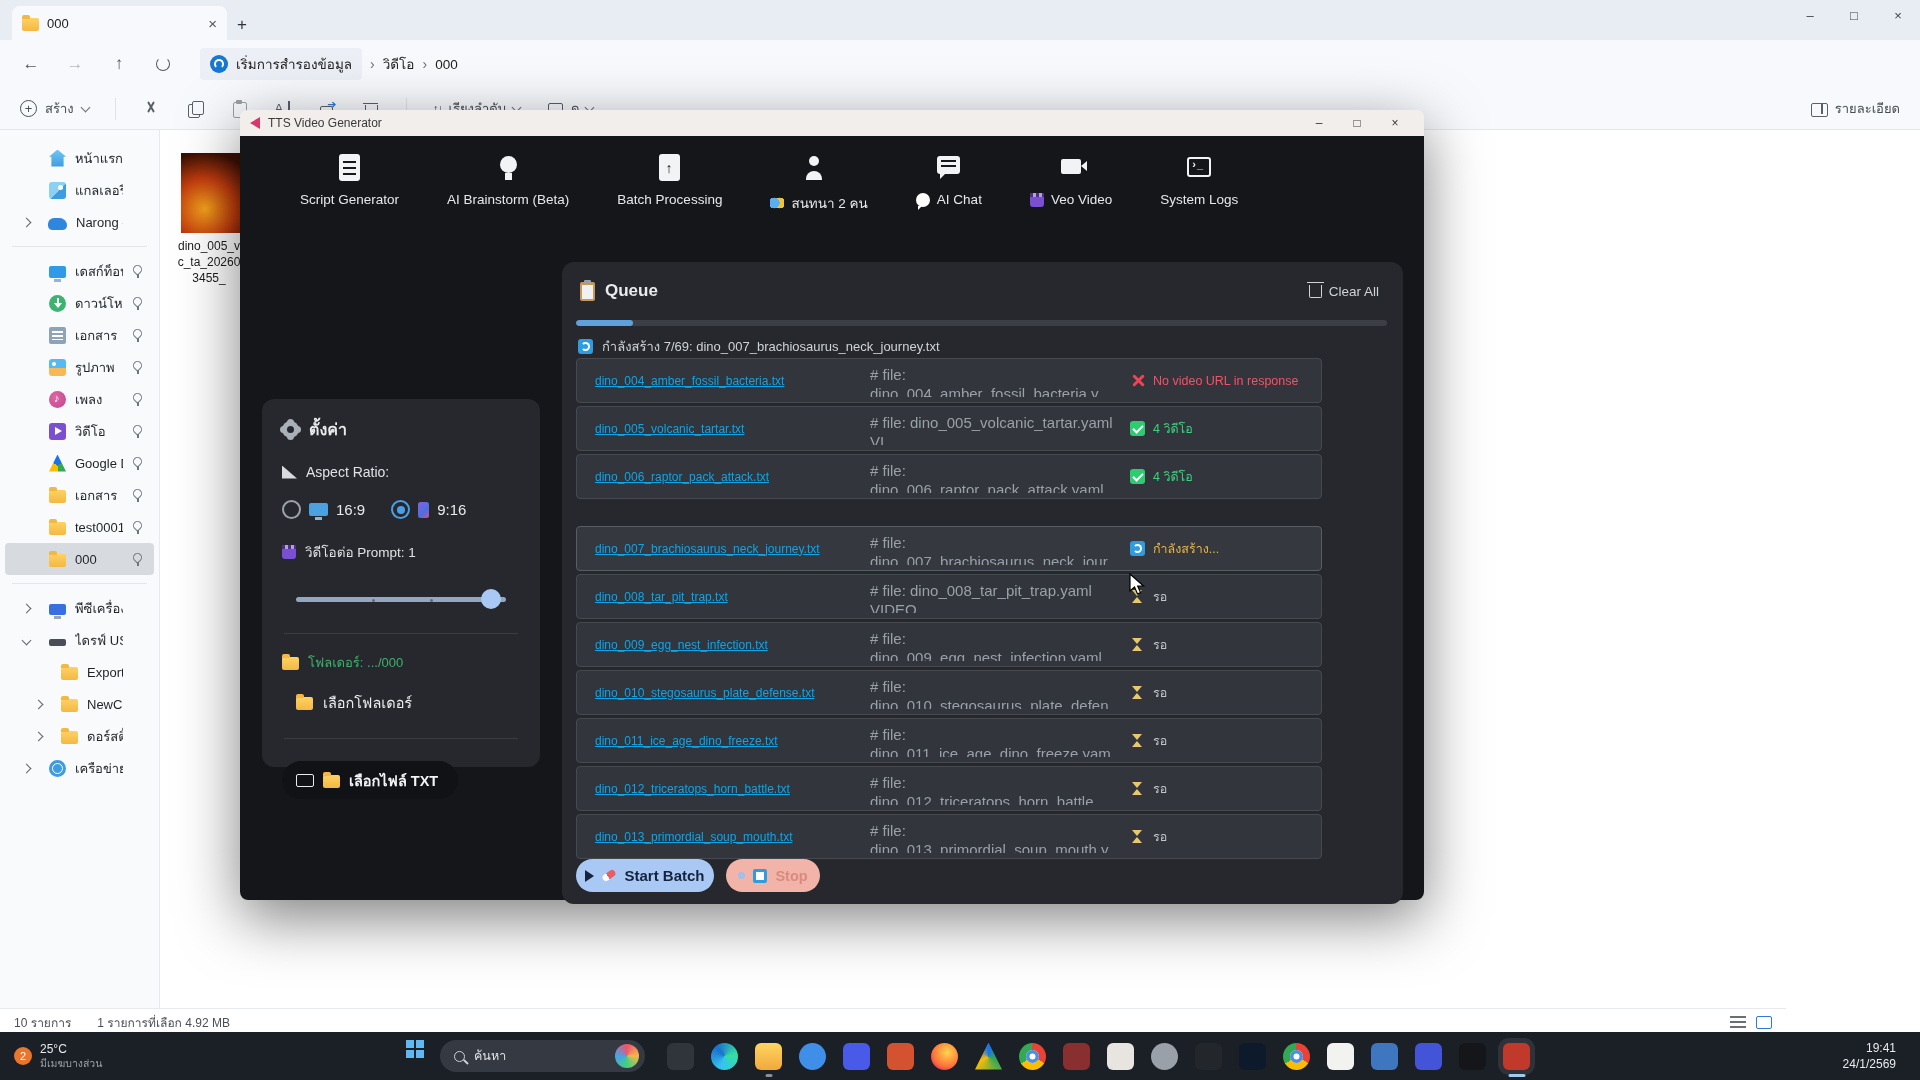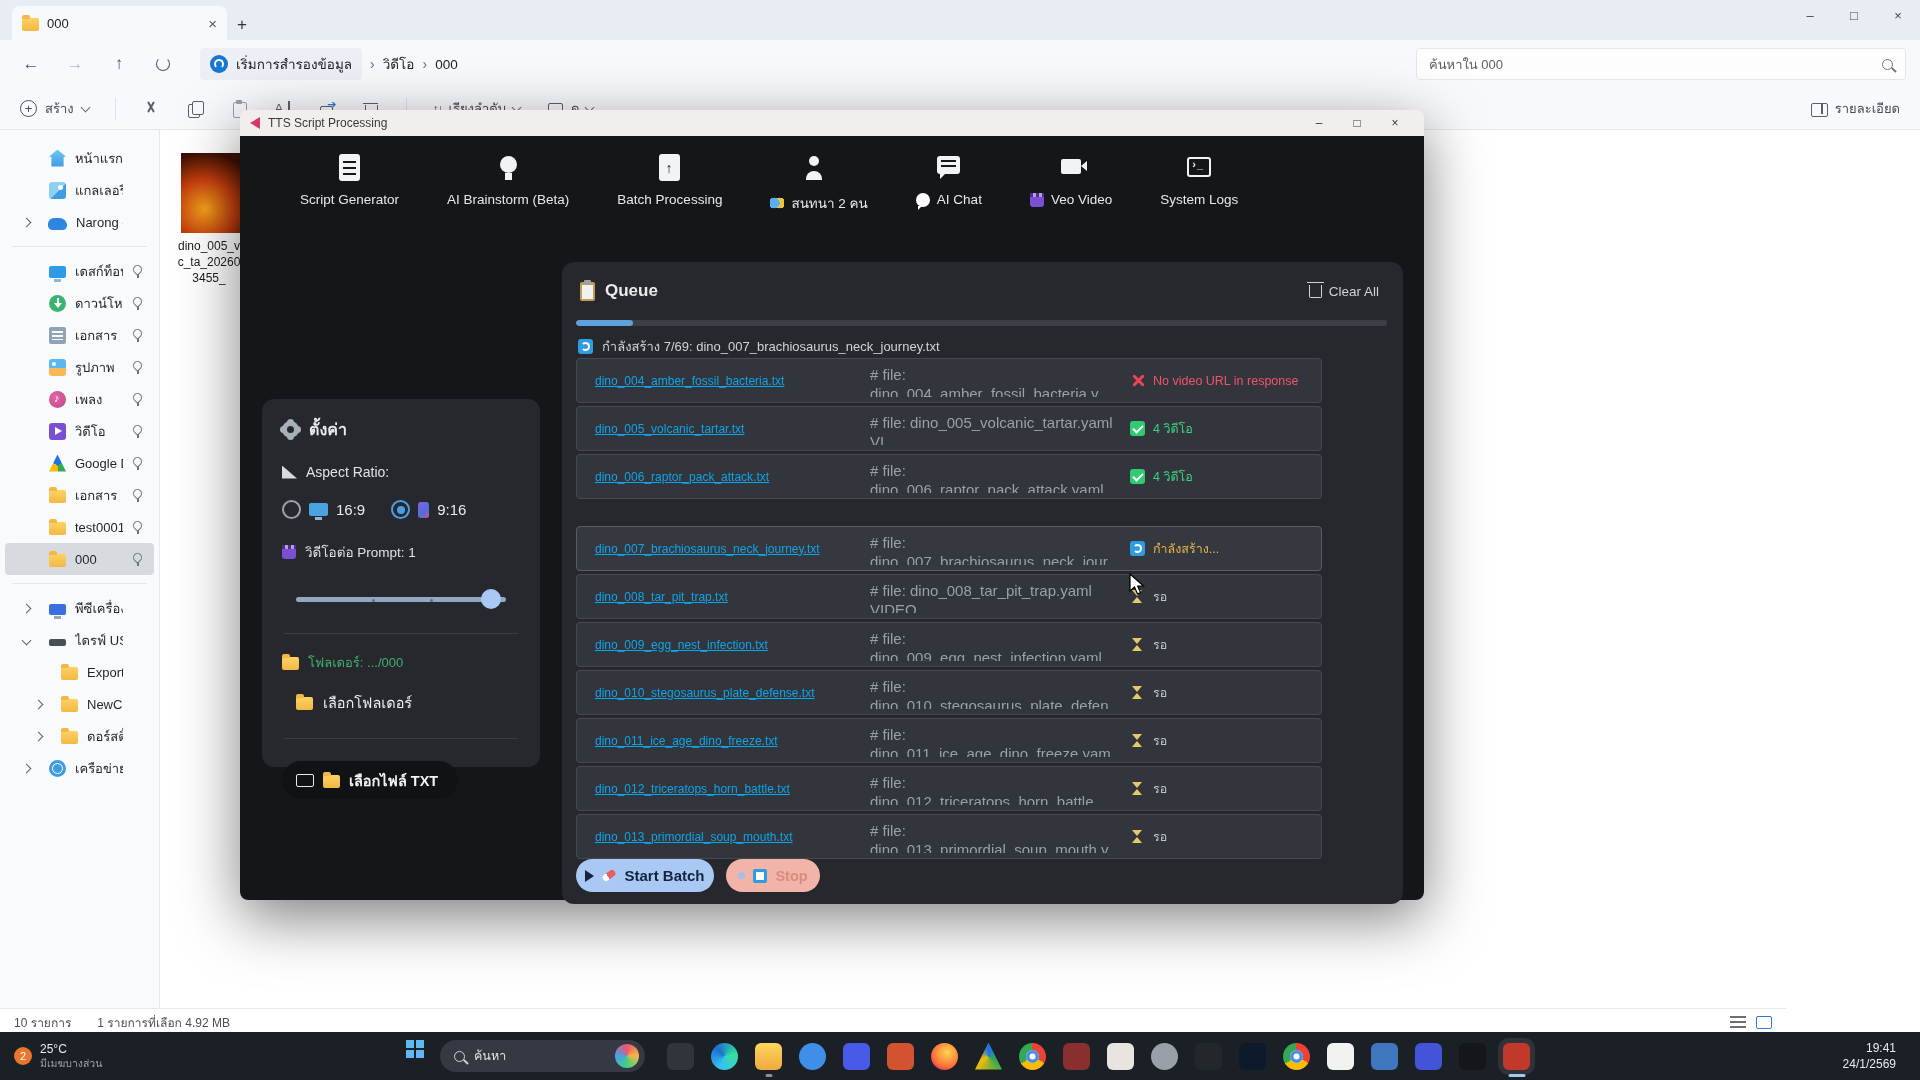--- a/index.html
+++ b/index.html
@@ -260,24 +260,20 @@
     <div class="crumbbar">
       <div class="crumbpill">
         <span class="backupico"></span>
         <span>เริ่มการสำรองข้อมูล</span>
       </div>
       <span class="csep">›</span>
       <span>วิดีโอ</span>
       <span class="csep">›</span>
       <span>000</span>
     </div>
-    <div class="searchbox">
-      <span class="grow">ค้นหาใน 000</span>
-      <span class="mag"></span>
-    </div>
   </div>
 
   <div class="toolbar">
     <div class="newpill">
       <span class="plusc">
           <span>+</span>
         </span>
       <span>สร้าง</span>
       <span class="carets"></span>
     </div>
@@ -468,21 +464,21 @@
     <div class="sbright">
       <span class="vico1"></span>
       <span class="vico2"></span>
     </div>
   </div>
 </div>
 
 <div class="dialog">
   <div class="dtitle">
     <span class="appico"></span>
-    <span>TTS Script Processing</span>
+    <span>TTS Video Generator</span>
     <div class="dctl">
       <span>–</span>
       <span>□</span>
       <span>×</span>
     </div>
   </div>
   <div class="dbody">
 
     <div class="apptabs">
       <div class="atab">

